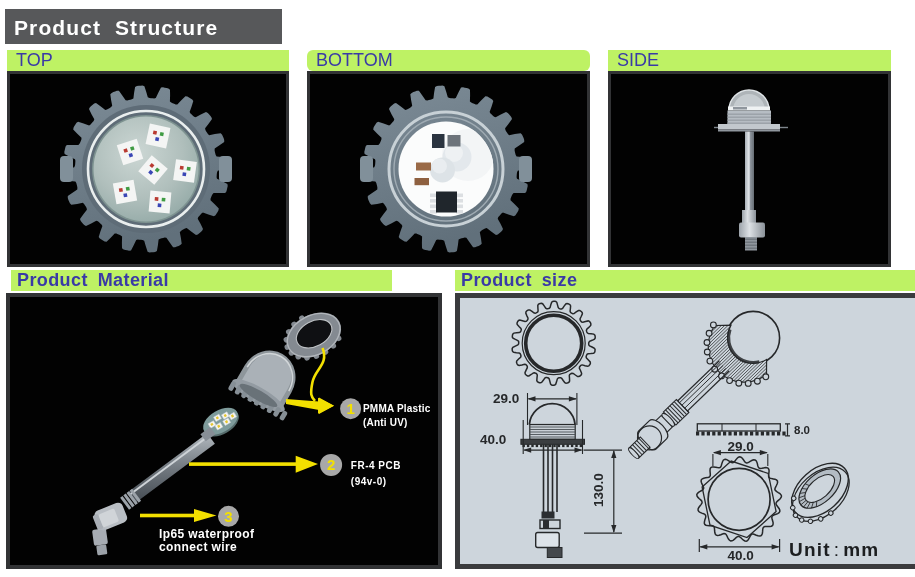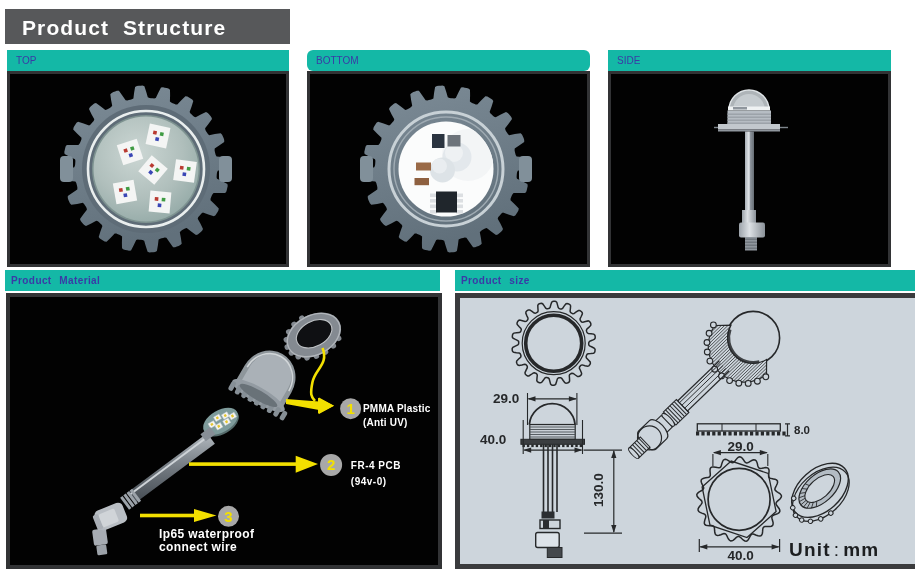--- a/index.html
+++ b/index.html
@@ -1,17 +1,17 @@
 <!DOCTYPE html>
 <html><head><meta charset="utf-8"><style>
 html,body{margin:0;padding:0;background:#fff;}
 body{width:915px;height:577px;position:relative;font-family:"Liberation Sans",sans-serif;overflow:hidden;}
 .hdr{position:absolute;left:5px;top:9px;width:268px;height:35px;background:#57585a;color:#fff;
- font-size:21px;font-weight:bold;line-height:37px;padding-left:17px;letter-spacing:1.1px;word-spacing:7px;}
-.bar{position:absolute;height:21px;background:#14b8a6;color:#3a3aa6;font-size:10px;line-height:21px;padding-left:9px;box-sizing:border-box;}
+ font-size:21px;font-weight:bold;line-height:37px;padding-left:9px;letter-spacing:1.1px;word-spacing:7px;}
+.bar{position:absolute;height:21px;background:#bef264;color:#3a3aa6;font-size:18px;line-height:21px;padding-left:9px;box-sizing:border-box;}
 .bar2{font-weight:bold;letter-spacing:0.4px;word-spacing:4.5px;padding-left:6px;}
 .panel{position:absolute;background:#020202;border:3px solid #323335;box-sizing:border-box;}
 .pm{border-width:4px;}
 .ps{position:absolute;background:#cdd5dc;border:5px solid #3a3b3d;box-sizing:border-box;}
 svg{display:block;}
 </style></head><body>
 <div class="hdr" style="width:268px;">Product Structure</div>
 <div class="bar" style="left:7px;top:50px;width:282px;">TOP</div>
 <div class="bar" style="left:307px;top:50px;width:283px;border-radius:6px;">BOTTOM</div>
 <div class="bar" style="left:608px;top:50px;width:283px;">SIDE</div>
@@ -144,21 +144,21 @@
       <rect x="134" y="57.5" width="9" height="79" fill="url(#stemg)"></rect>
       <rect x="131" y="136" width="14" height="13" fill="url(#cylg)"></rect>
       <rect x="128" y="148.5" width="26" height="15" rx="2" fill="url(#cylg)"></rect>
       <rect x="134" y="163" width="12" height="13.5" fill="#8f969d"></rect>
       <rect x="134" y="164.5" width="12" height="1.5" fill="#70777e"></rect>
       <rect x="134" y="167.5" width="12" height="1.5" fill="#70777e"></rect>
       <rect x="134" y="170.5" width="12" height="1.5" fill="#70777e"></rect>
       <rect x="134" y="173.5" width="12" height="1.5" fill="#70777e"></rect>
     </svg>
   </div>
-<div class="bar bar2" style="left:5px;top:270px;width:435px;">Product Material</div>
+<div class="bar bar2" style="left:11px;top:270px;width:381px;">Product Material</div>
 <div class="bar bar2" style="left:455px;top:270px;width:492px;">Product size</div>
 <div class="panel pm" style="left:6px;top:293px;width:436px;height:276px;">
     <svg width="427" height="268" viewBox="0 0 427 268" font-family="Liberation Sans, sans-serif">
       <defs>
         <linearGradient id="mst" x1="0" y1="0" x2="0" y2="1">
           <stop offset="0" stop-color="#a9b0b6"></stop>
           <stop offset="0.45" stop-color="#767d84"></stop>
           <stop offset="1" stop-color="#4a5158"></stop>
         </linearGradient>
       </defs>

